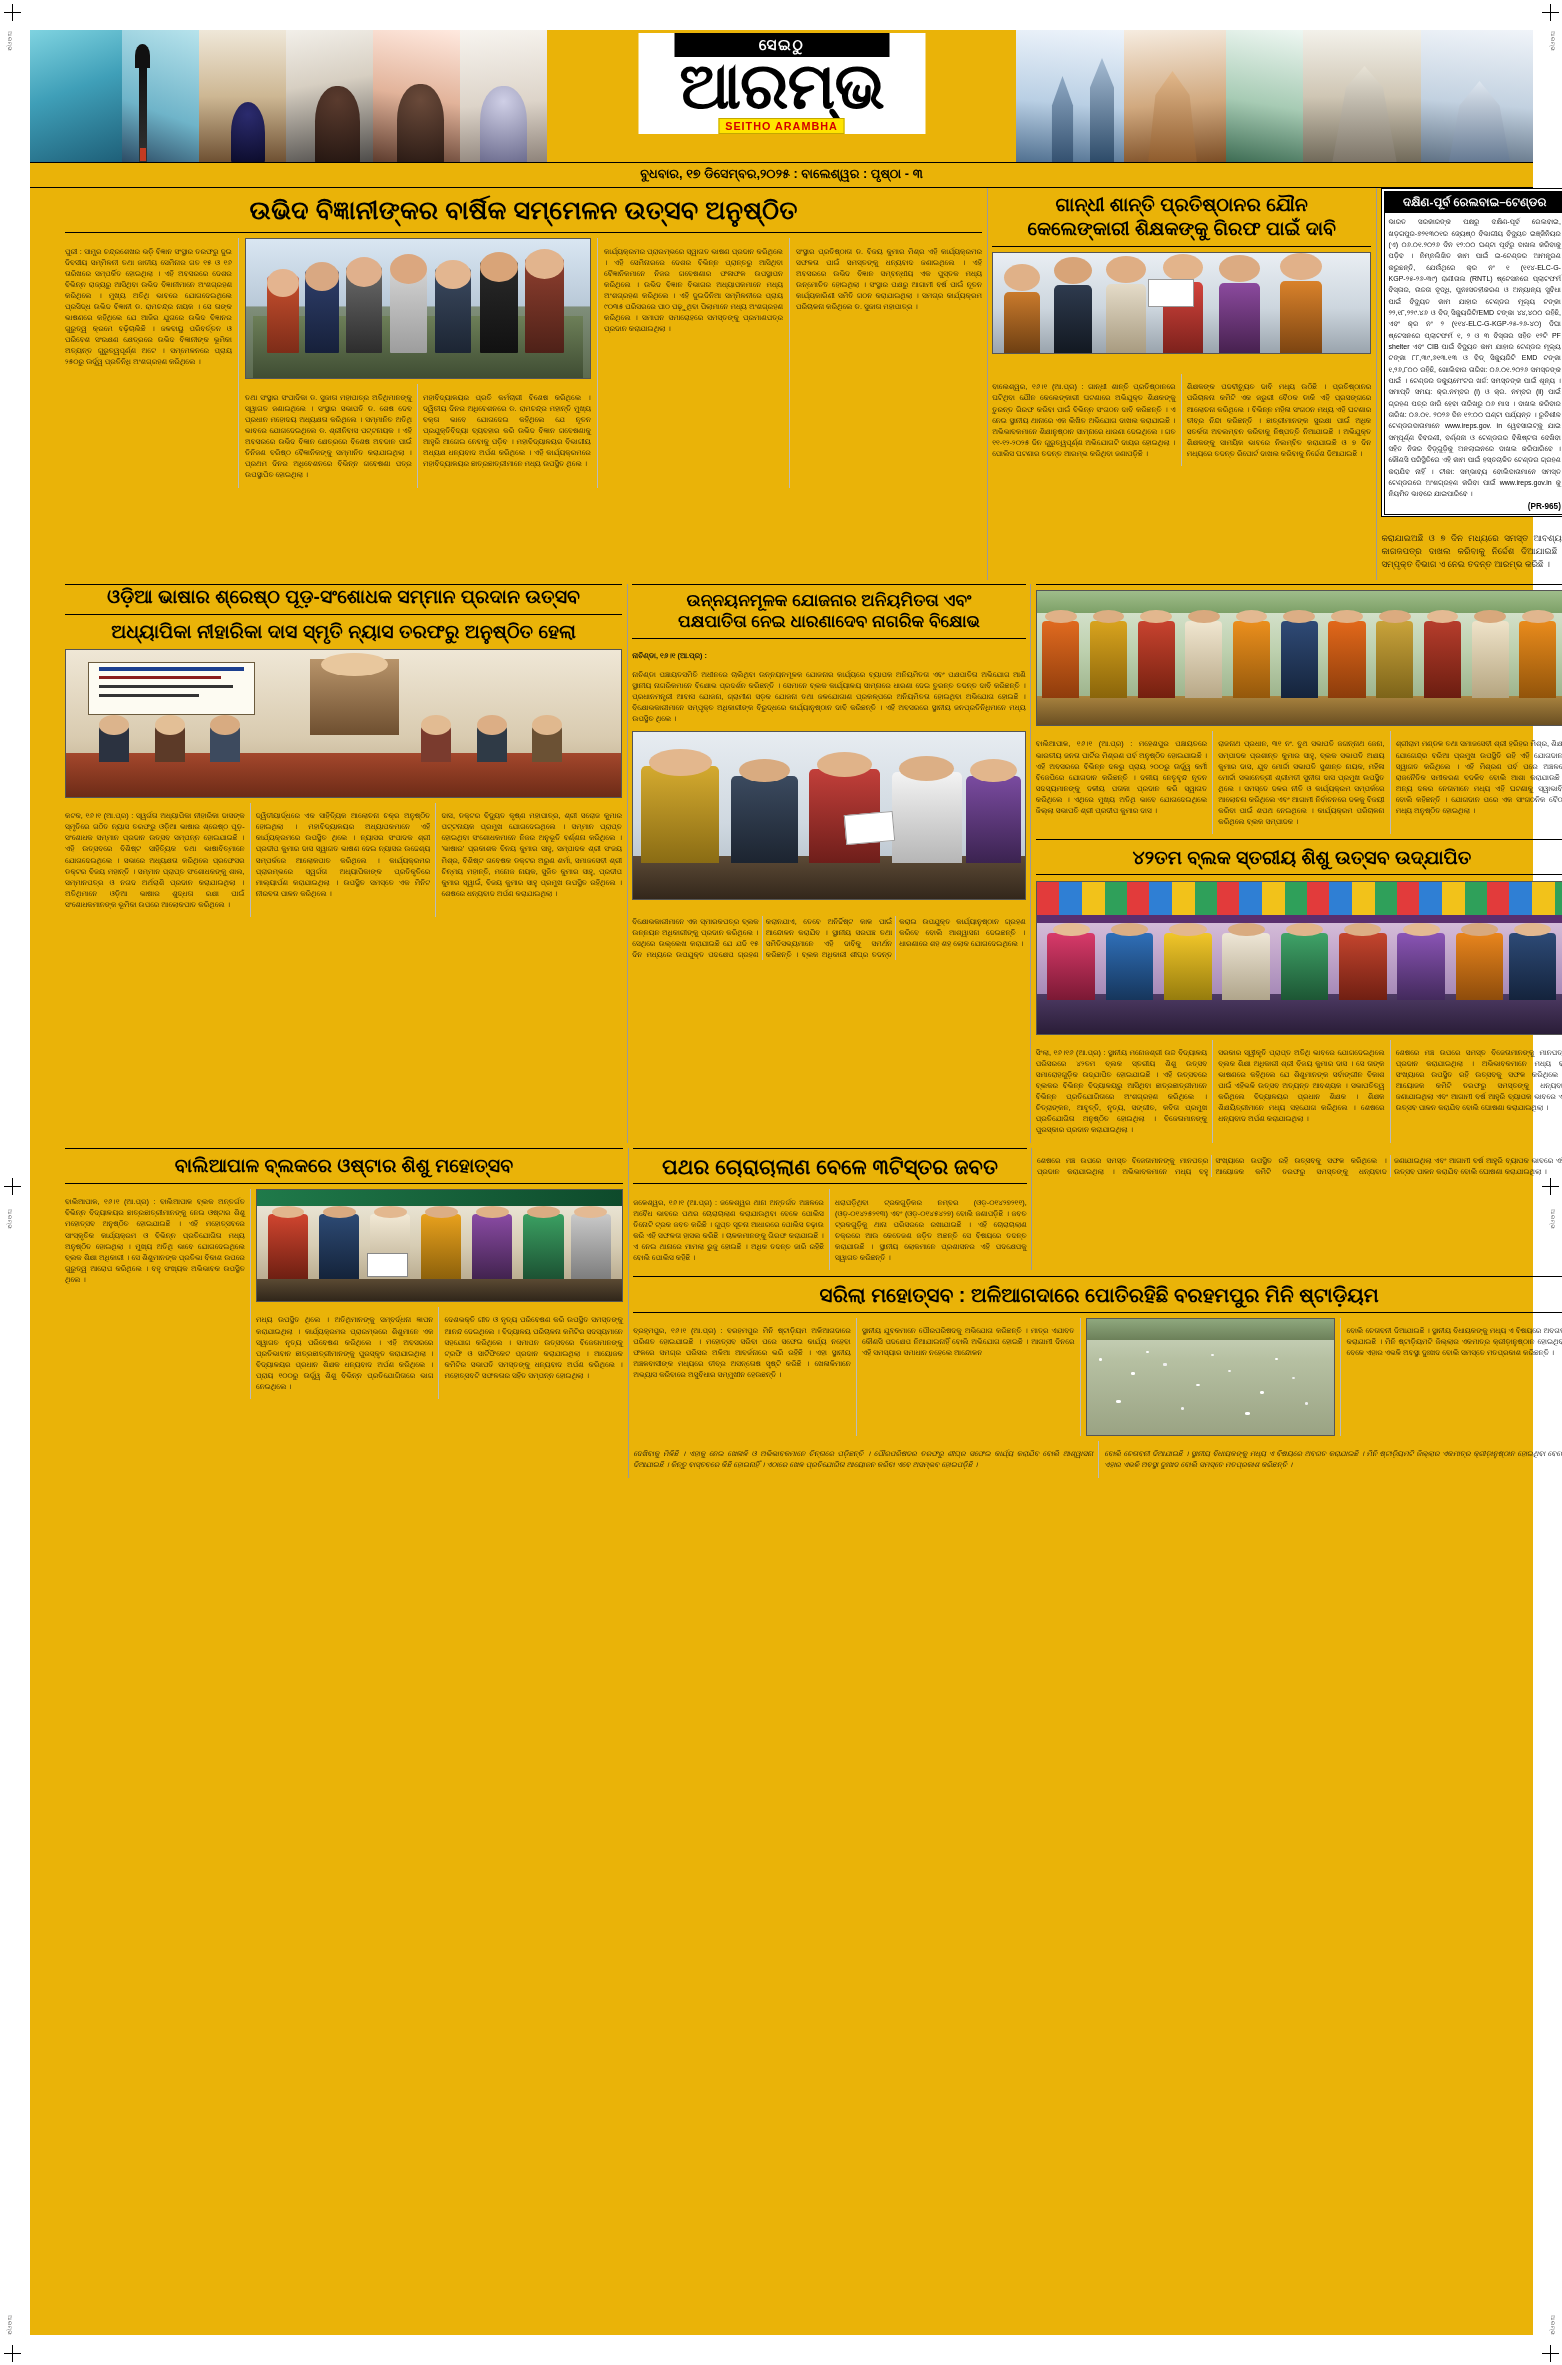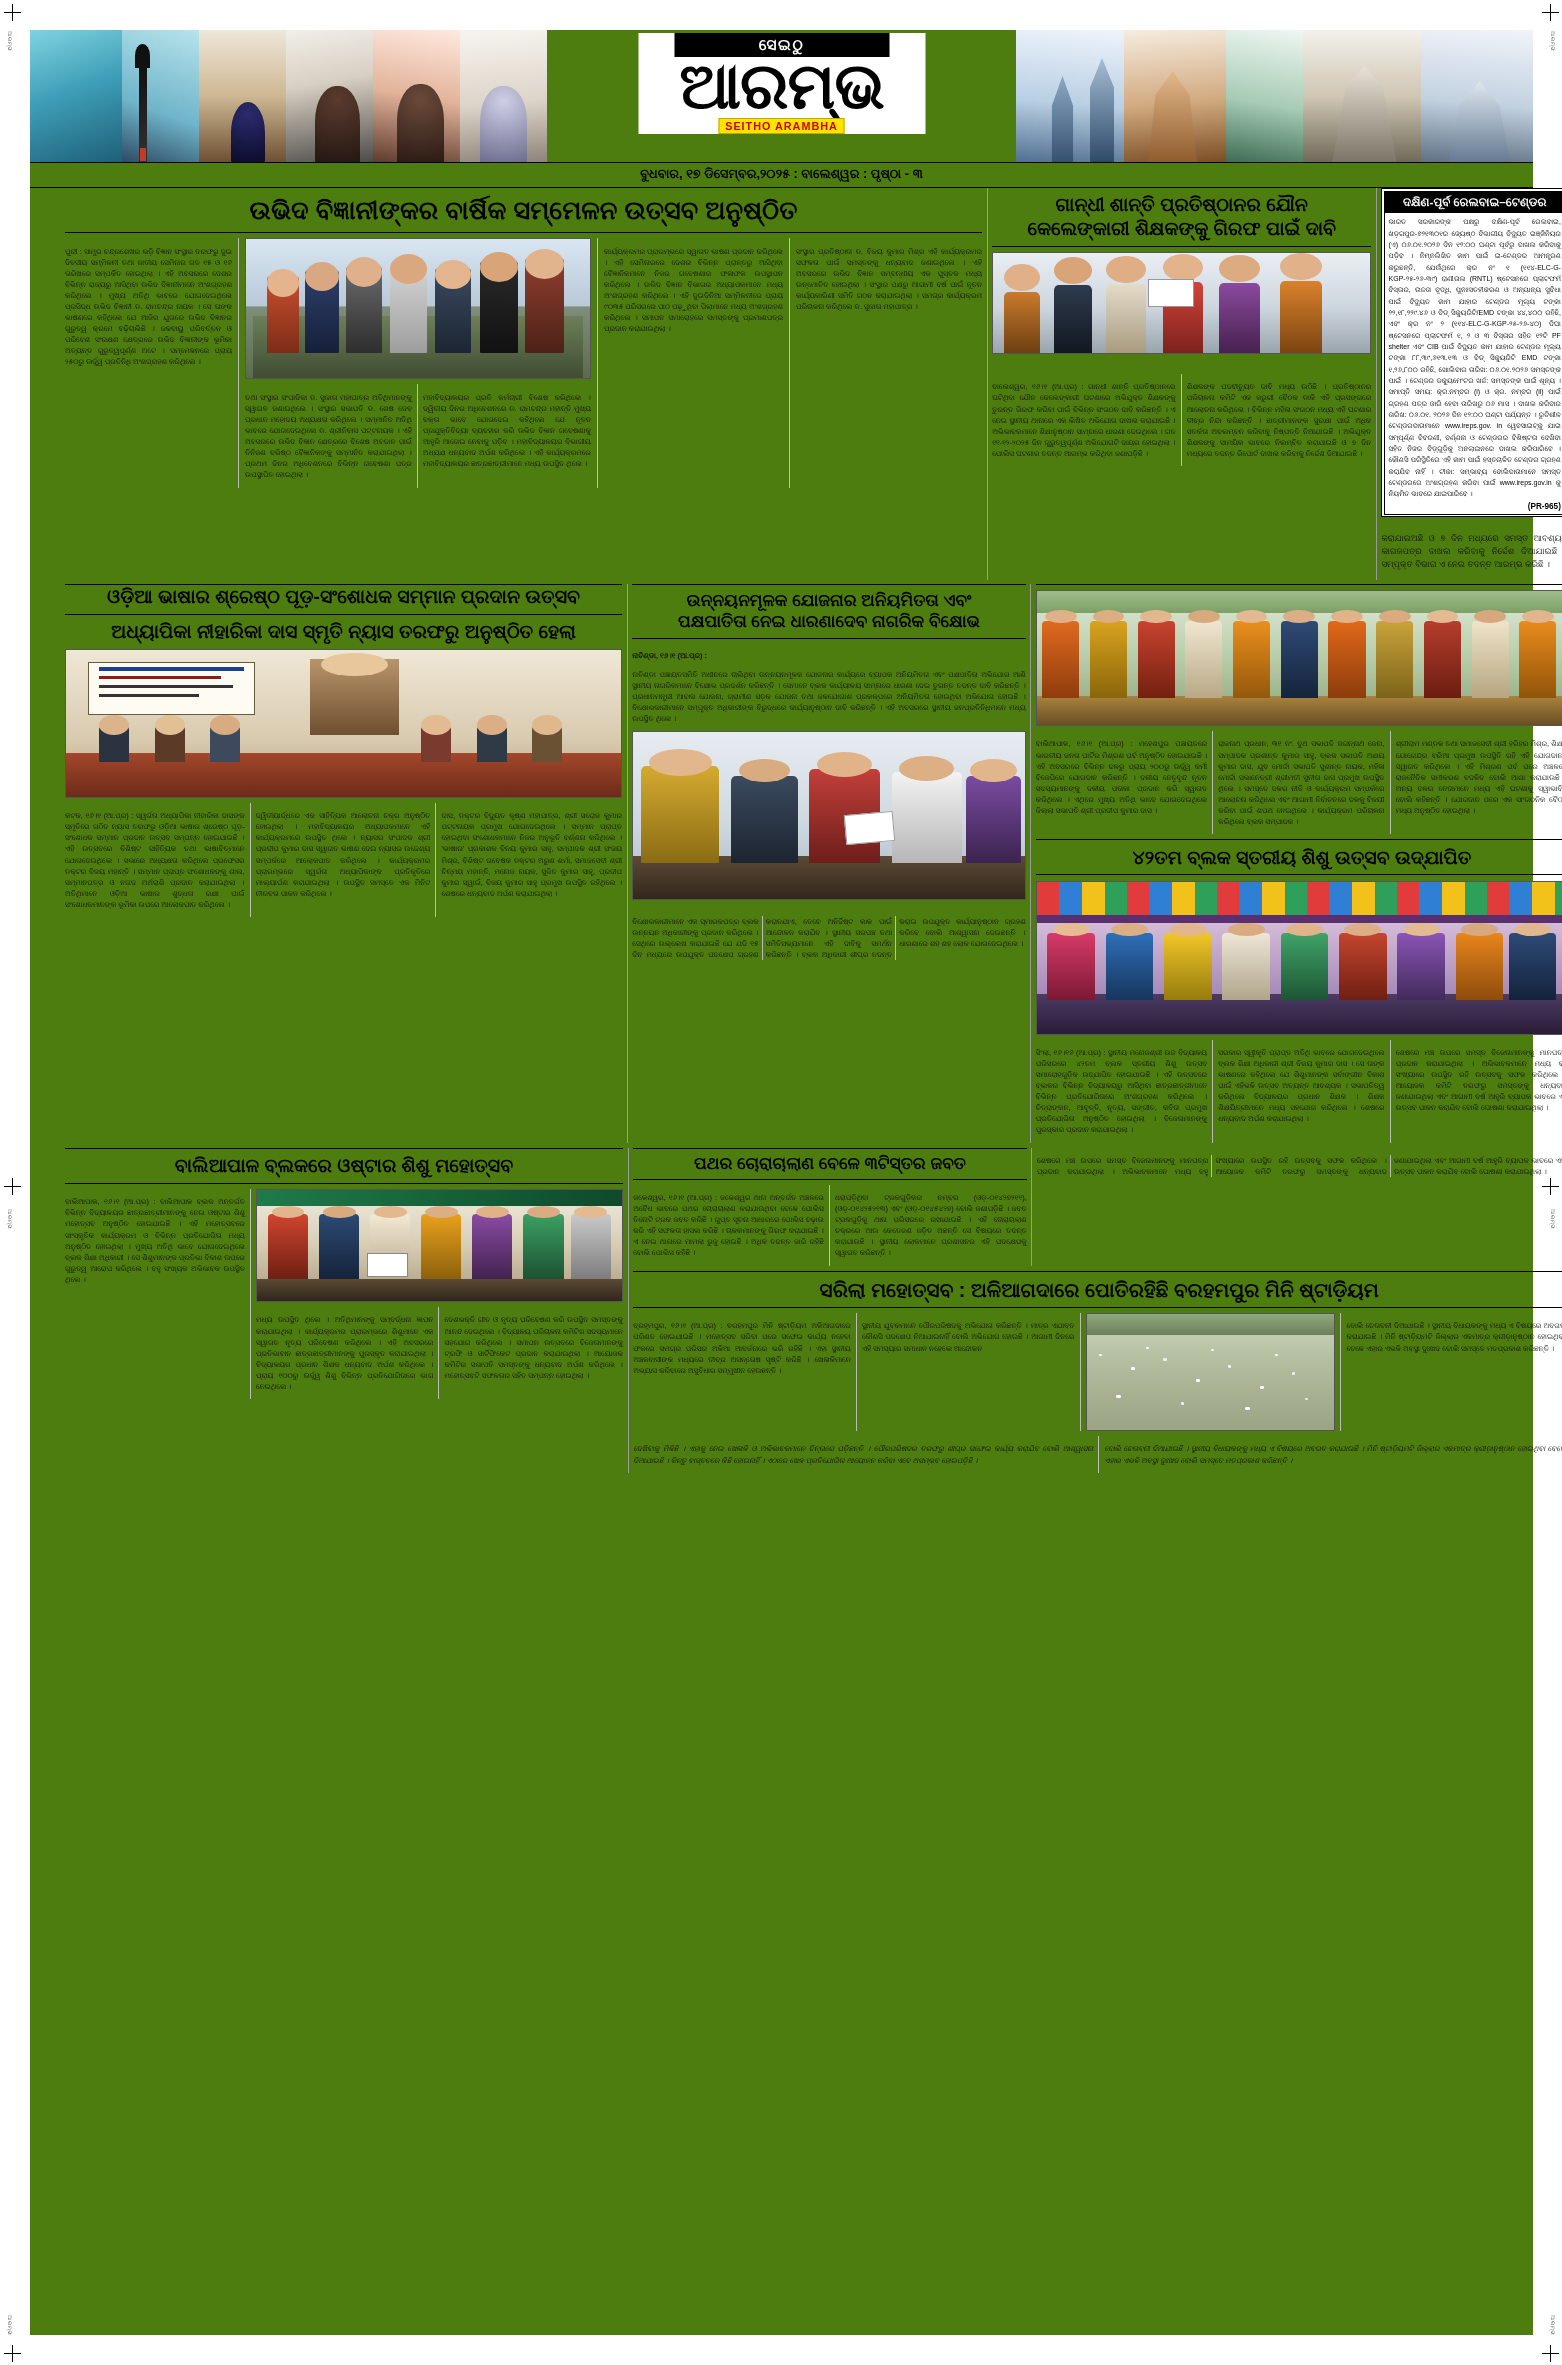--- a/index.html
+++ b/index.html
@@ -20,21 +20,21 @@
   .crop::after  { top:0; left:8.2px; width:1px; height:17.4px; }
 
   .sidetick { position:absolute; font-size:5.6px; color:#333; writing-mode:vertical-rl;
               letter-spacing:0.5px; font-family:"Liberation Sans",sans-serif; }
 
   
   .page {
     position:absolute;
     left:30px; top:30px;
     width:1503px; height:2305px;
-    background:#4d7c0f;
+    background:#eab308;
   }
 
   
   .masthead {
     position:relative;
     width:100%; height:133px;
     border-bottom:1.5px solid #000;
     overflow:hidden;
   }
   .mh-strip { position:absolute; top:0; height:133px; overflow:hidden; }
@@ -479,21 +479,21 @@
       </div>
     </div>
 
     <div class="vsep"></div>
 
     <div class="col" style="width:932px;">
 
       <div style="display:flex;">
         <div style="width:394px;">
           <div class="rule-top"></div>
-          <h3 class="hl rule-bottom" style="font-size:17px;">ପଥର ଚୋରାଚାଲାଣ ବେଳେ ୩ଟିସ୍ତର ଜବତ</h3>
+          <h3 class="hl rule-bottom" style="font-size:21px;">ପଥର ଚୋରାଚାଲାଣ ବେଳେ ୩ଟିସ୍ତର ଜବତ</h3>
           <div style="display:flex; padding-top:5.1px;">
             <div style="width:50%; padding-right:5.1px; border-right:0.5px solid #bbb;">
               <p class="bodytext">ଜଳେଶ୍ୱର, ୧୬।୧ (ଆ.ପ୍ର) : ଜଳେଶ୍ୱର ଥାନା ଅନ୍ତର୍ଗତ ଅଞ୍ଚଳରେ ଅବୈଧ ଭାବରେ ପଥର ଚୋରାଚାଲାଣ କରାଯାଉଥିବା ବେଳେ ପୋଲିସ ତିନୋଟି ଟ୍ରକ ଜବତ କରିଛି । ଗୁପ୍ତ ସୂଚନା ଆଧାରରେ ପୋଲିସ ଚଢ଼ାଉ କରି ଏହି ସଫଳତା ହାସଲ କରିଛି । ଚାଳକମାନଙ୍କୁ ଗିରଫ କରାଯାଇଛି । ଏ ନେଇ ଥାନାରେ ମାମଲା ରୁଜୁ ହୋଇଛି । ଅଧିକ ତଦନ୍ତ ଜାରି ରହିଛି ବୋଲି ପୋଲିସ କହିଛି ।</p>
             </div>
             <div style="width:50%; padding-left:5.1px;">
               <p class="bodytext">ଧରାପଡ଼ିଥିବା ଟ୍ରକଗୁଡ଼ିକର ନମ୍ବର (ଓଡ଼-୦୧୪୨୭୨୧୧), (ଓଡ଼-୦୧୪୨୫୨୧୩) ଏବଂ (ଓଡ଼-୦୧୪୫୪୨୭) ବୋଲି ଜଣାପଡ଼ିଛି । ଜବତ ଟ୍ରକଗୁଡ଼ିକୁ ଥାନା ପରିସରରେ ରଖାଯାଇଛି । ଏହି ଚୋରାଚାଲାଣ ଚକ୍ରରେ ଆଉ କେତେଜଣ ଜଡ଼ିତ ଅଛନ୍ତି ସେ ବିଷୟରେ ତଦନ୍ତ କରାଯାଉଛି । ସ୍ଥାନୀୟ ଲୋକମାନେ ପ୍ରଶାସନର ଏହି ପଦକ୍ଷେପକୁ ସ୍ୱାଗତ କରିଛନ୍ତି ।</p>
             </div>
           </div>
         </div>
 

